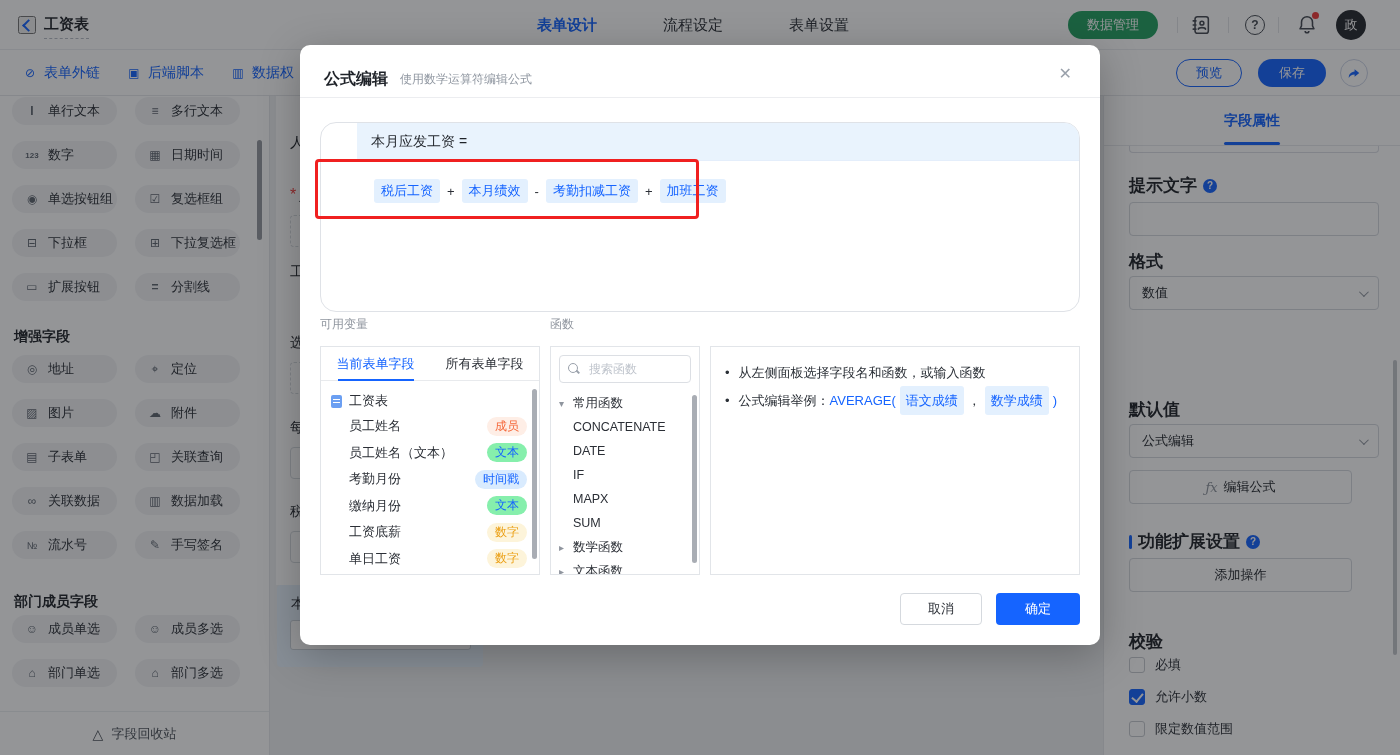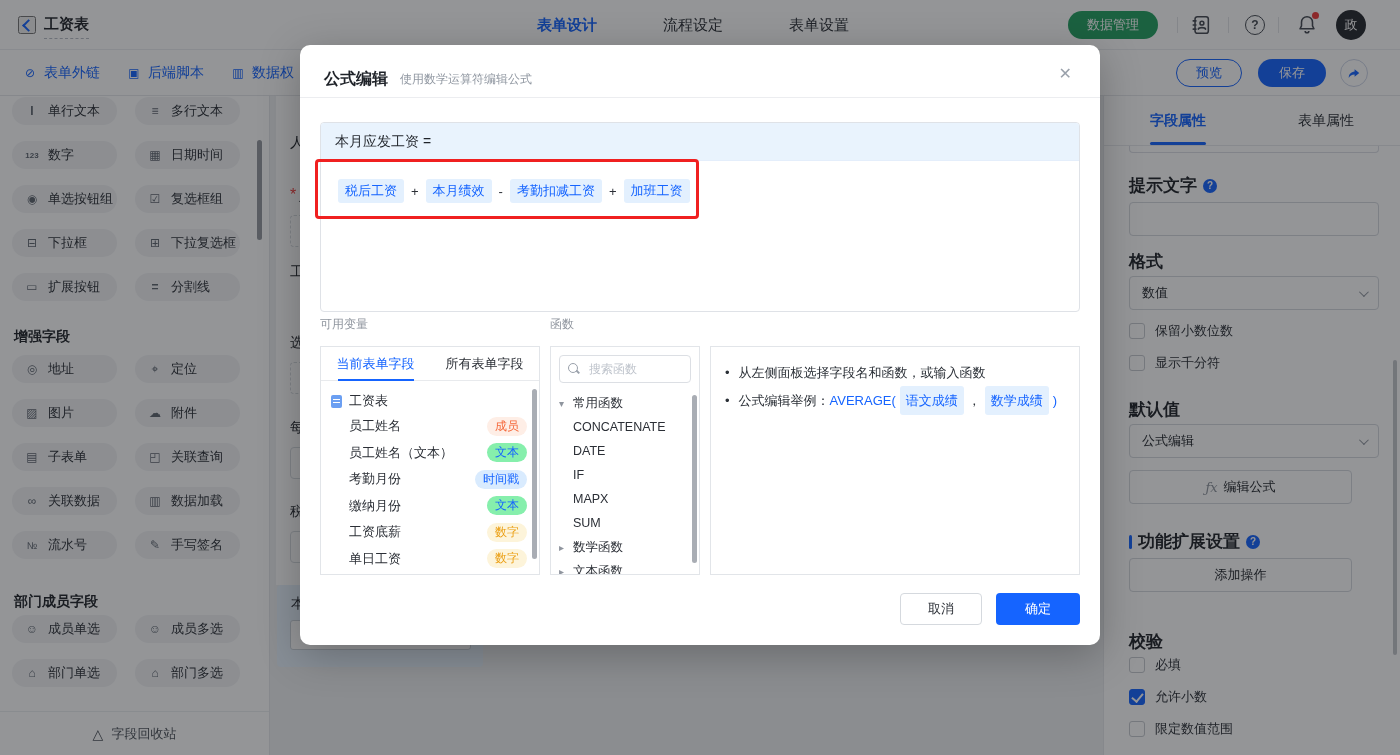--- a/index.html
+++ b/index.html
@@ -140,21 +140,21 @@
 
   
   .overlay{position:absolute;inset:0;background:rgba(17,20,24,0.45);z-index:5;}
   .modal{position:absolute;left:300px;top:45px;width:800px;height:600px;background:#fff;border-radius:10px;z-index:10;
     box-shadow:0 10px 40px rgba(0,0,0,.25);}
   .m-head{display:flex;align-items:center;gap:12px;padding:17px 24px 0 24px;height:52px;}
   .m-title{font-size:16px;font-weight:700;color:#1f2329;}
   .m-sub{font-size:12px;color:#9097a1;}
   .m-close{position:absolute;right:22px;top:18px;font-size:16px;color:#9aa1ab;background:none;border:none;cursor:pointer;}
   .m-div{position:absolute;left:0;right:0;top:52px;height:1px;background:#ecedf0;}
-  .fx-box{position:absolute;left:20px;top:77px;width:760px;height:190px;border:1px solid #dfe2e7;border-radius:4px;overflow:hidden;background:#fff;}
+  .fx-box{position:absolute;left:20px;top:77px;width:760px;height:190px;border:1px solid #dfe2e7;border-radius:16px;overflow:hidden;background:#fff;padding-left:36px;}
   .fx-head{height:38px;background:#e9f3fd;display:flex;align-items:center;padding:0 14px;font-size:14px;color:#1f2329;border-bottom:1px solid #e4eefb;}
   .fx-body{padding:18px 14px;display:flex;align-items:center;flex-wrap:wrap;cursor:text;}
   .tok{cursor:pointer;}
   .tok[data-type="chip"]{background:#e3f0fe;color:#1564ff;font-size:13px;padding:3px 7px;border-radius:3px;margin:0 3px;}
   .tok[data-type="op"]{color:#2b2f36;font-size:13px;margin:0 4px;cursor:text;}
   .red-box{position:absolute;left:15px;top:114px;width:384px;height:60px;border:3px solid #f02020;border-radius:4px;pointer-events:none;z-index:3;}
   .col-label{position:absolute;top:271px;font-size:12px;color:#8f959e;}
   .cl-vars{left:20px;}
   .cl-funcs{left:250px;}
   .m-panel{position:absolute;top:301px;height:229px;border:1px solid #e2e5e9;background:#fff;overflow:hidden;}
@@ -409,44 +409,32 @@
 
   <div class="selected-block">
     <span class="row-label">本</span>
     <div class="selected-input"></div>
   </div>
 
   <aside class="props">
     <div class="props-tabs">
 
     <span class="props-tab" data-active="true">字段属性</span>
-        <span class="props-tab">表单属性</span>
       </div>
     <div class="p-abs input-sliver"></div>
     <div class="p-abs p-label lab-hint">
       <span>提示文字</span>
         <span class="q-icon"></span>
     </div>
     <input class="p-abs p-input" value="" style="">
     <div class="p-abs p-label lab-format">格式</div>
     <div class="p-abs p-select sel-format">
       <span>数值</span>
       <span class="caret"></span>
     </div>
-    <div class="p-abs cb-group cbg-format">
-
-    <div class="cb">
-          <span class="cb-box" data-checked="false"></span>
-          <span>保留小数位数</span>
-        </div>
-        <div class="cb">
-          <span class="cb-box" data-checked="false"></span>
-          <span>显示千分符</span>
-        </div>
-      </div>
     <div class="p-abs p-label lab-default">默认值</div>
     <div class="p-abs p-select sel-default">
       <span>公式编辑</span>
       <span class="caret"></span>
     </div>
     <button class="p-abs p-btn btn-fx">
       <span class="fx-glyph">ƒx</span>
       <span>编辑公式</span>
     </button>
     <div class="p-abs p-label sec-head">

